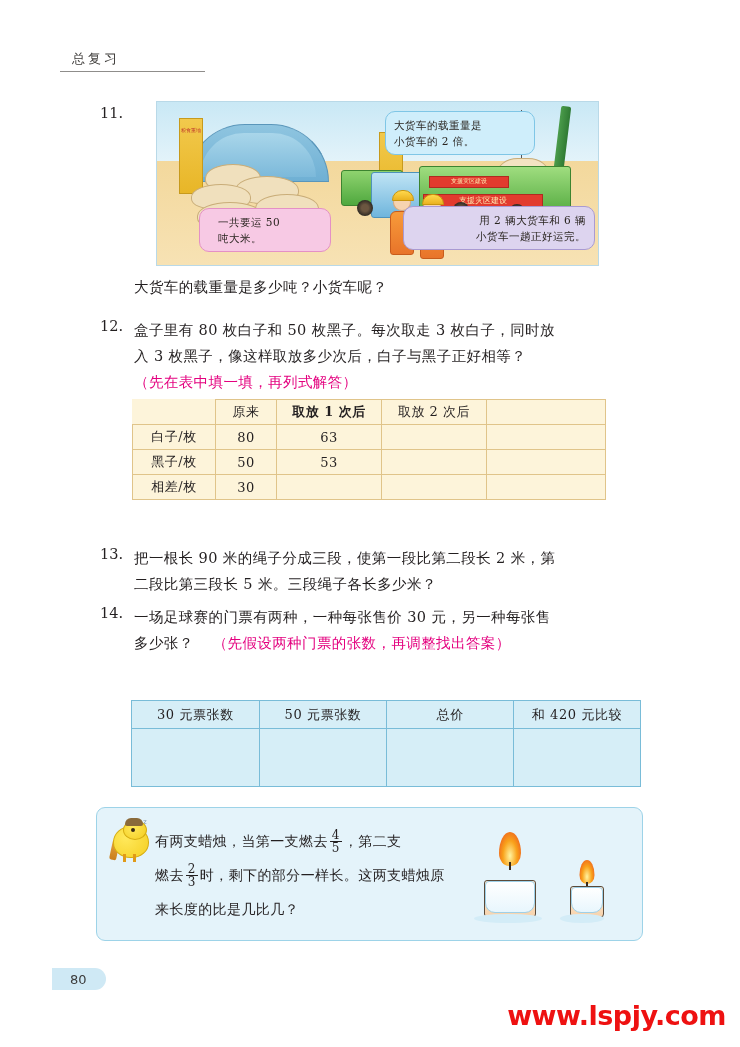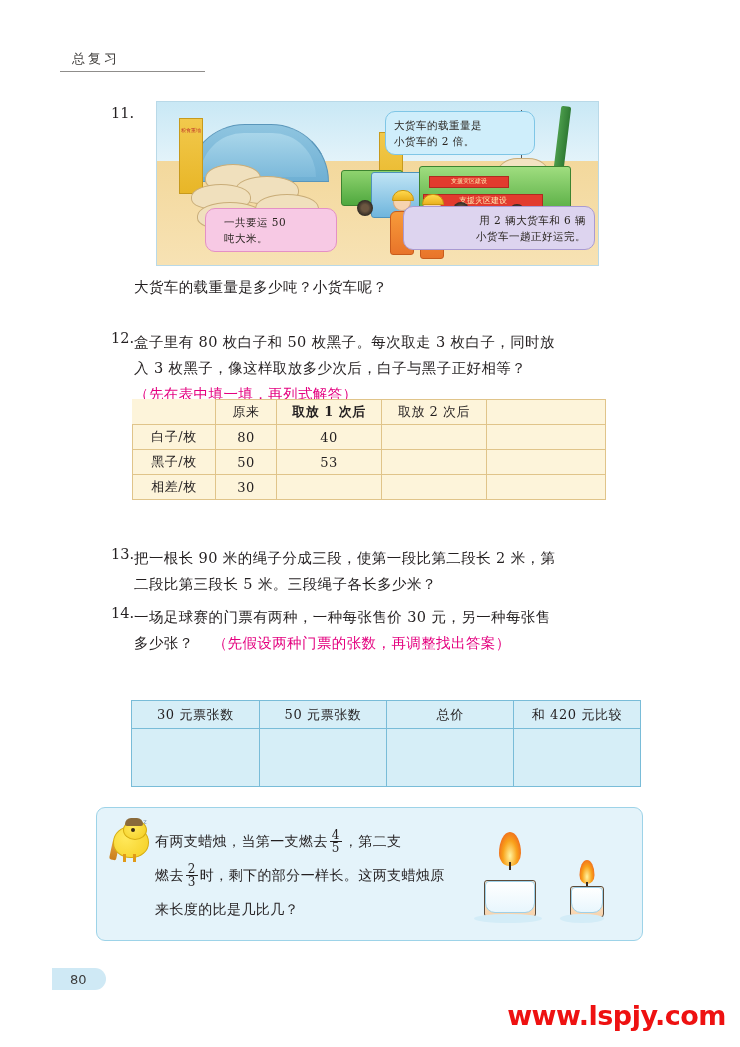--- a/index.html
+++ b/index.html
@@ -42,21 +42,21 @@
   .problem {
     position: absolute;
     display: flex;
   }
   .p-num {
     width: 34px;
     flex: 0 0 34px;
     font-size: 14.5px;
     font-family: "DejaVu Serif", "Liberation Serif", serif;
     color: #231f20;
-    text-align: right;
+    text-align: left;
     padding-top: 1px;
   }
   .p-body {
     flex: 1 1 auto;
     font-size: 14.5px;
     line-height: 26px;
     letter-spacing: 0.4px;
   }
   .hint {
     color: #e4007f;
@@ -162,21 +162,21 @@
     padding: 5px 8px;
     font-family: "DejaVu Serif", "Liberation Serif", serif;
     color: #2a2520;
     white-space: pre-line;
   }
   .bubble-blue {
     left: 228px; top: 9px; width: 132px;
     background: #cfeefb; border: 1px solid #7fc6e6;
   }
   .bubble-pink {
-    left: 48px; top: 106px; width: 104px;
+    left: 42px; top: 106px; width: 104px;
     background: #f7c9e4; border: 1px solid #e490c5; padding-left: 18px;
   }
   .bubble-purple {
     left: 246px; top: 104px; width: 174px;
     background: #ddd4ef; border: 1px solid #a99ad2; text-align: right;
   }
 
   
   .tbl-cream {
     position: absolute;
@@ -425,42 +425,42 @@
   <div class="bubble bubble-pink">一共要运 50
 吨大米。</div>
   <div class="bubble bubble-purple">用 2 辆大货车和 6 辆
 小货车一趟正好运完。</div>
 </div>
 
 <div class="problem" style="left:134px; top:274px; width:480px;">
   <div class="p-body">大货车的载重量是多少吨？小货车呢？</div>
 </div>
 
-<div class="problem" style="left:100px; top:329px; width:520px;">
+<div class="problem" style="left:100px; top:317px; width:520px;">
   <div class="p-num">12.</div>
   <div class="p-body">
     <div>盒子里有 80 枚白子和 50 枚黑子。每次取走 3 枚白子，同时放</div>
     <div>入 3 枚黑子，像这样取放多少次后，白子与黑子正好相等？</div>
     <div class="hint">（先在表中填一填，再列式解答）</div>
   </div>
 </div>
 
 <table class="tbl-cream">
   <tbody>
       <tr>
     <td class="rowhead blank-head"></td>
     <td class="c-orig">原来</td>
     <td class="c-once">取放 1 次后</td>
     <td class="c-twice">取放 2 次后</td>
     <td class="c-empty"></td>
   </tr>
   <tr class="body">
     <td class="rowhead">白子/枚</td>
     <td>80</td>
-    <td>40</td>
+    <td>63</td>
     <td></td>
     <td></td>
   </tr>
   <tr class="body">
     <td class="rowhead">黑子/枚</td>
     <td>50</td>
     <td>53</td>
     <td></td>
     <td></td>
   </tr>

